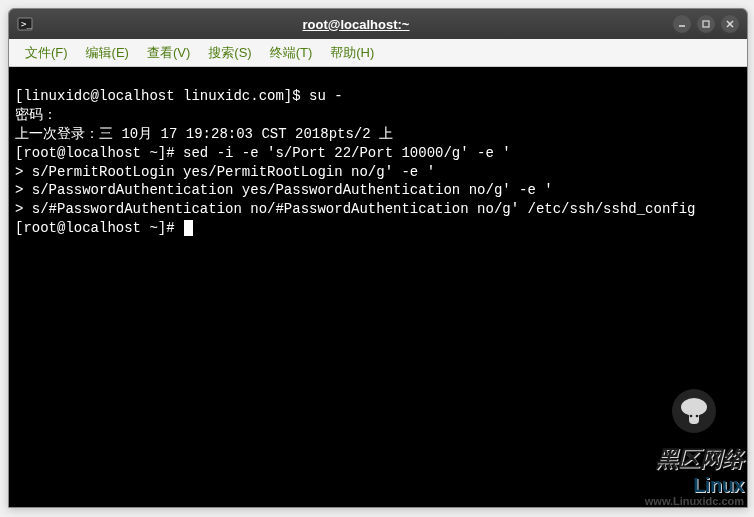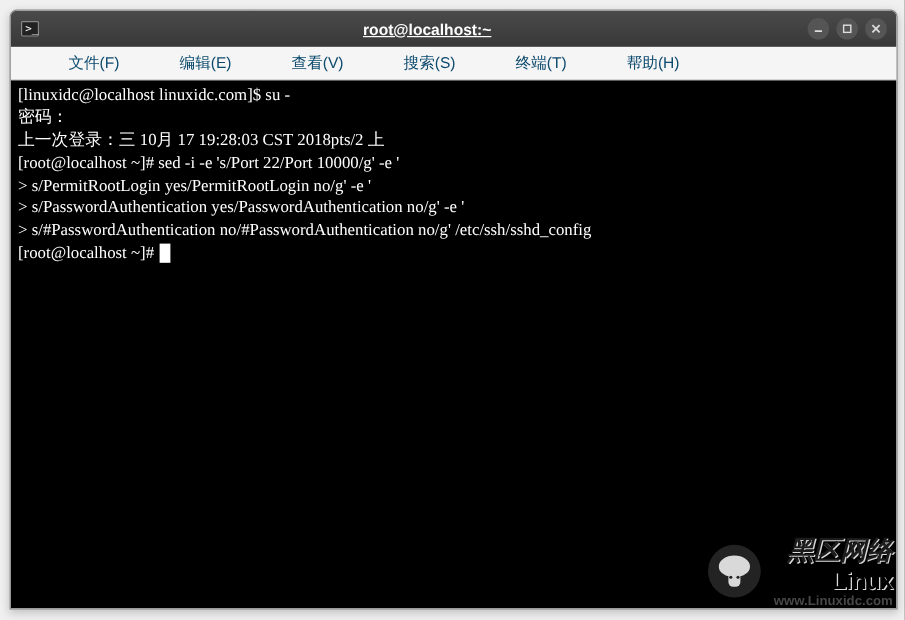--- a/index.html
+++ b/index.html
@@ -72,31 +72,30 @@
       background: #f5f5f5;
       border-bottom: 1px solid #ccc;
       display: flex;
       align-items: center;
       padding: 0 8px;
       gap: 2px;
     }
     .menu-item {
       padding: 3px 8px;
       font-size: 13px;
-      color: #0c4a6e;
+      color: #4d7c0f;
       cursor: pointer;
-      margin-left: 32px;
     }
     .terminal {
       background: #000;
       color: #fff;
-      font-family: Liberation Serif, serif;
+      font-family: Liberation Mono, monospace;
       font-size: 14px;
       line-height: 1.35;
-      padding: 4px 6px;
+      padding: 20px 6px;
       height: calc(100% - 58px);
       white-space: pre-wrap;
       word-break: break-all;
       position: relative;
     }
     .term-line {
       display: block;
     }
     .cursor {
       display: inline-block;
@@ -107,20 +106,21 @@
       margin-left: 1px;
     }
     .watermark {
       position: absolute;
       right: 10px;
       bottom: 10px;
       display: flex;
       align-items: center;
       gap: 10px;
       opacity: 0.85;
+      flex-direction: column;
     }
     .wm-mushroom {
       width: 46px;
       height: 46px;
       display: flex;
       align-items: center;
       justify-content: center;
     }
     .wm-text {
       display: flex;
@@ -130,21 +130,21 @@
     .wm-cn {
       color: #222;
       font-size: 22px;
       font-weight: bold;
       font-style: italic;
       text-shadow: 1px 1px 0 #fff;
     }
     .wm-linux {
       font-size: 20px;
       font-weight: bold;
-      color: #000000;
+      color: #0c4a6e;
       text-shadow: 1px 1px 0 #fff;
       letter-spacing: -0.5px;
     }
     .wm-linux .i-dot {
       color: #ff6600;
     }
     .wm-url {
       color: #555;
       font-size: 11px;
       margin-top: -2px;

